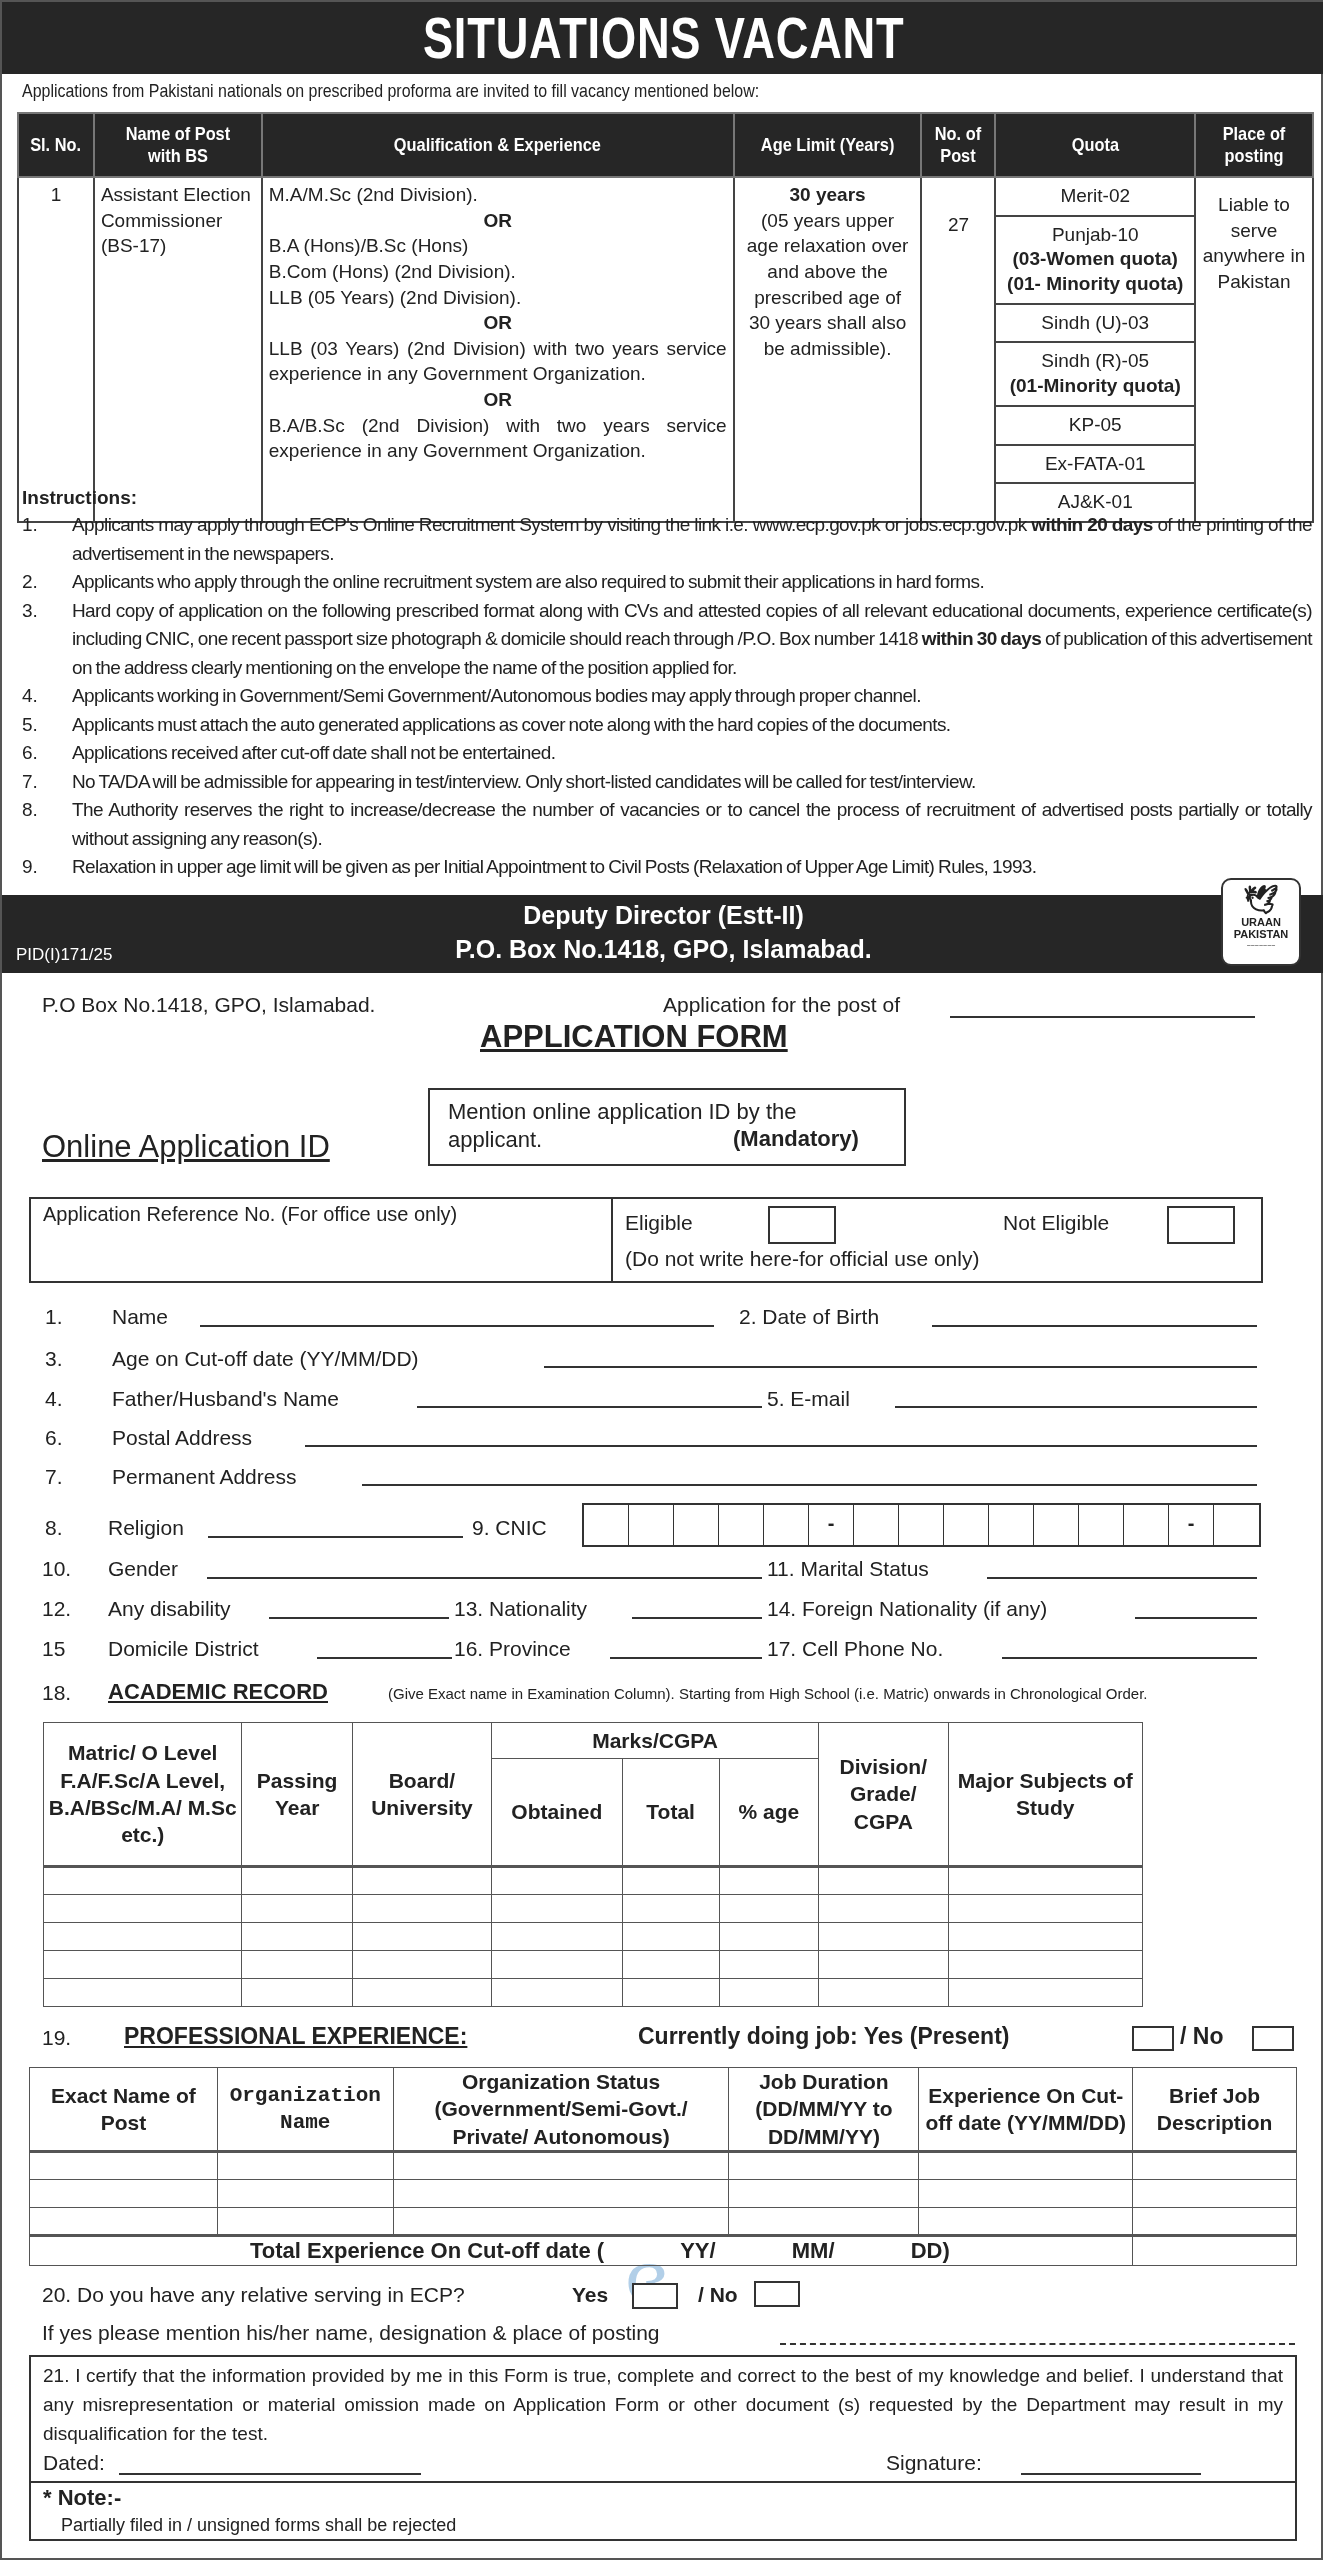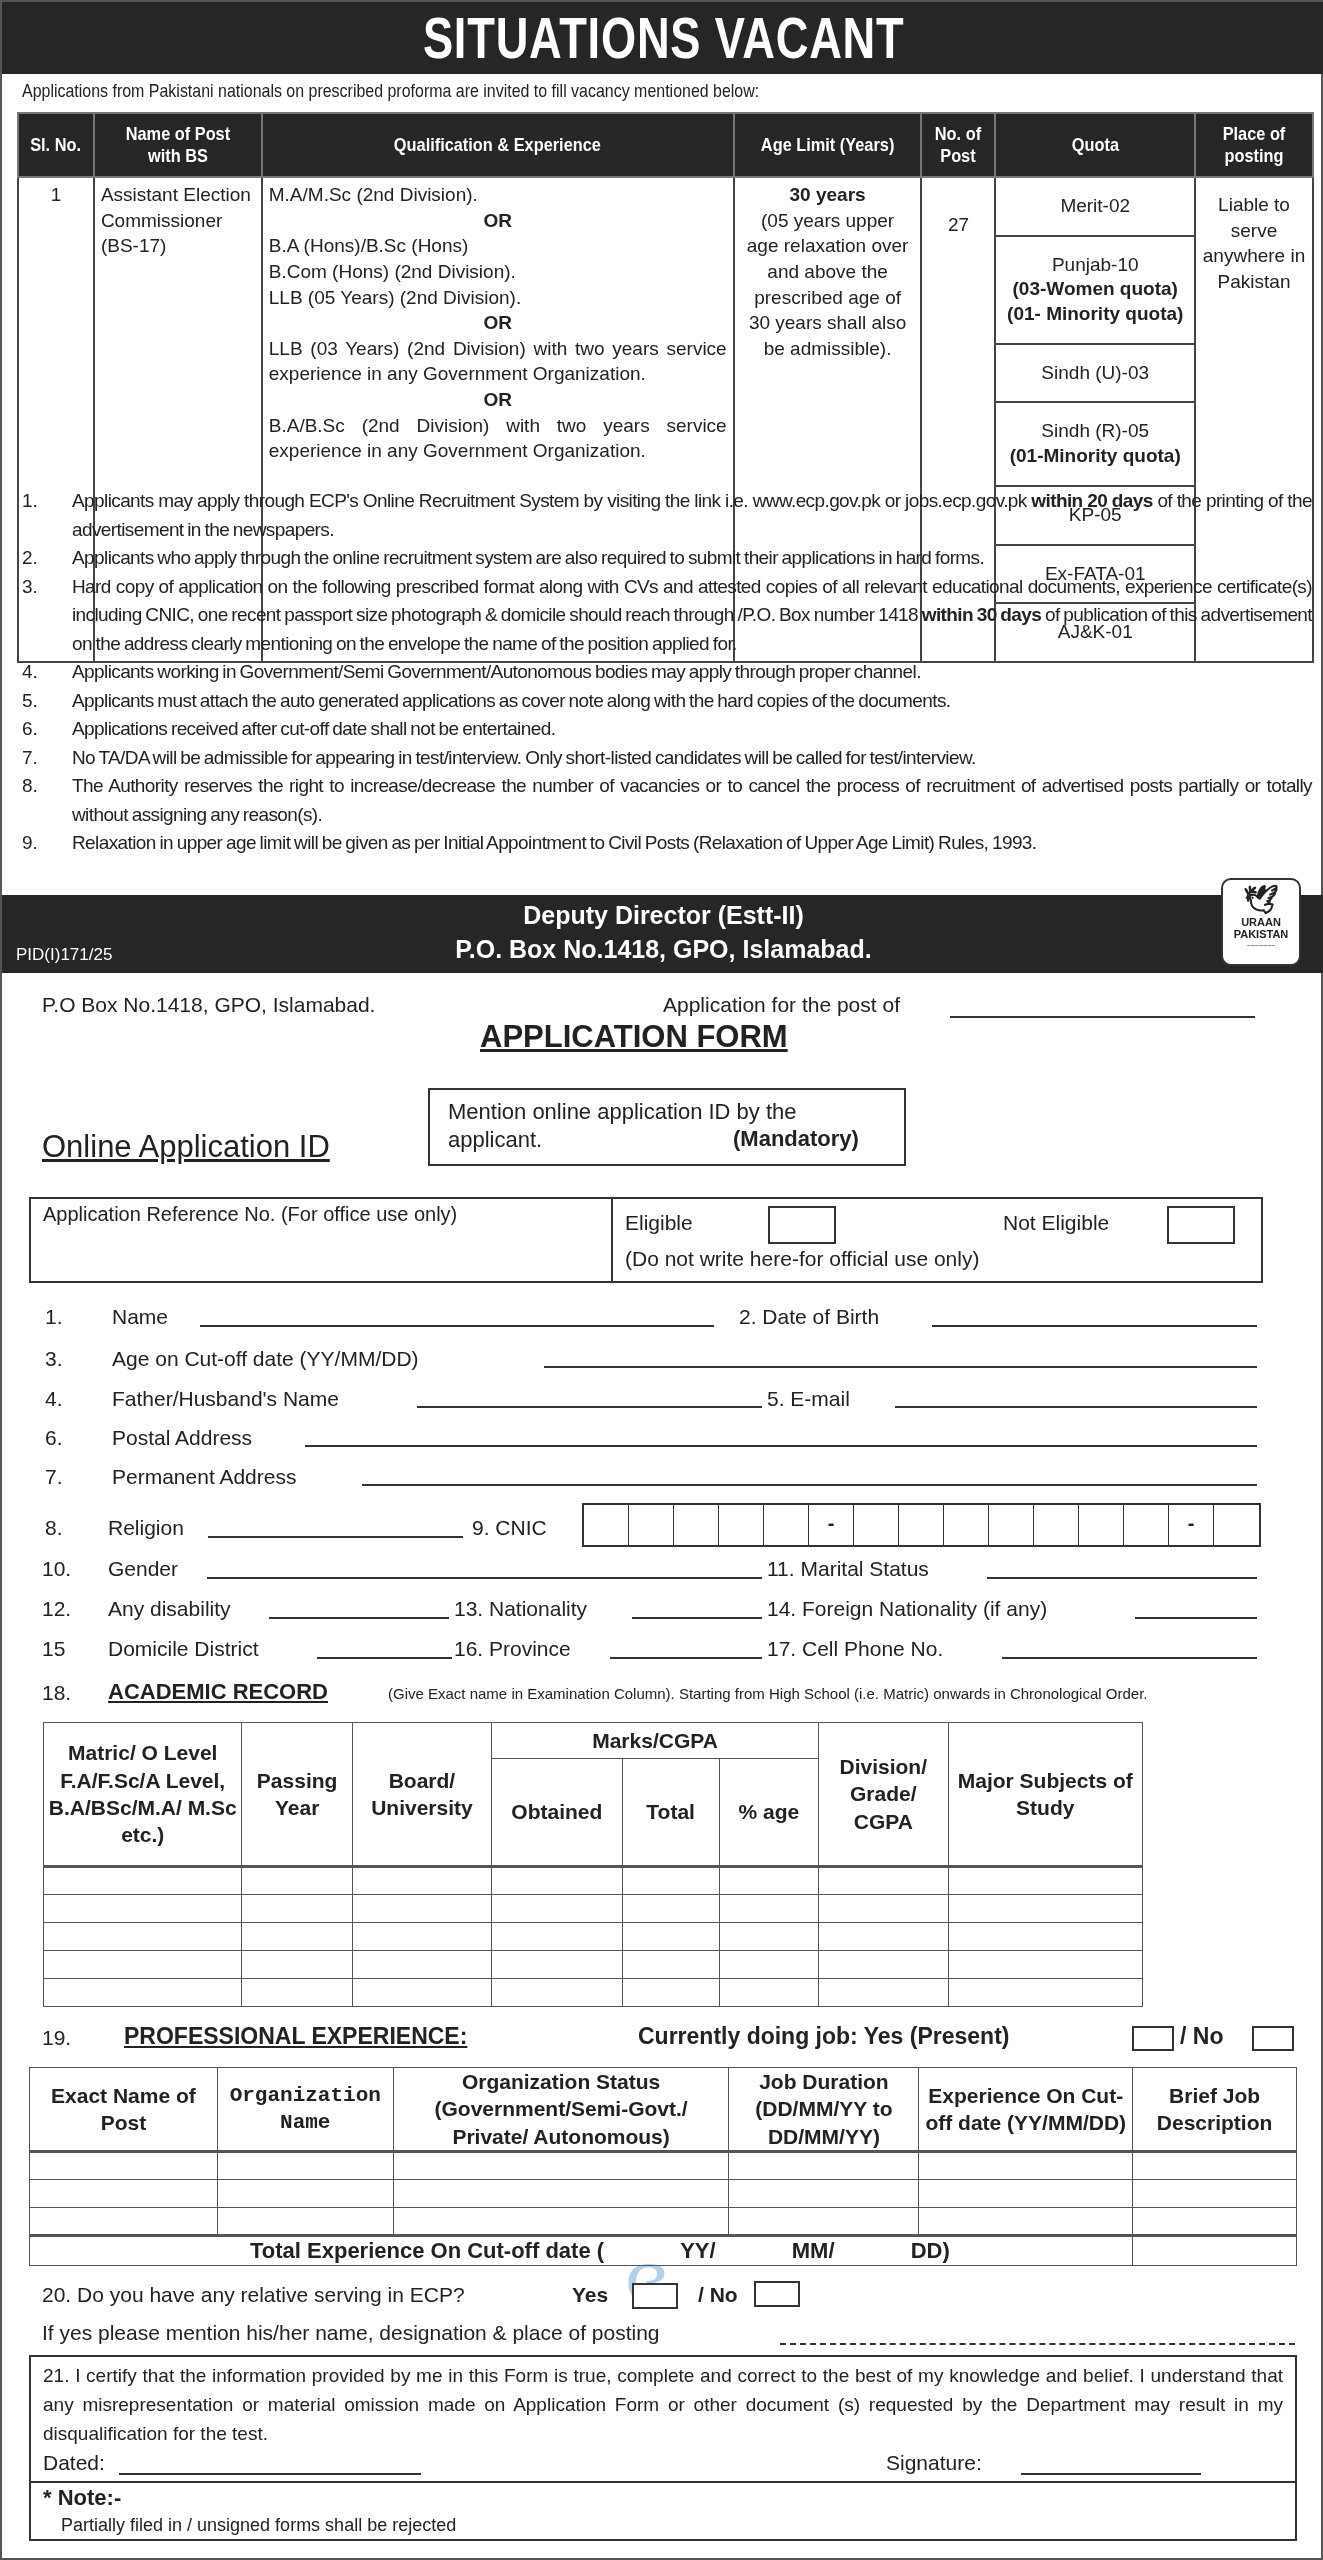--- a/index.html
+++ b/index.html
@@ -23,21 +23,21 @@
   
   table.vac { position: absolute; left: 15px; top: 110px; width: 1297px; border-collapse: collapse; font-size: 19px; }
   table.vac th { background: #262626; color: #fff; border: 2px solid #777; font-weight: bold; height: 64px; line-height: 1.15; padding: 0 4px; }
   table.vac td { border: 2px solid #444; vertical-align: top; padding: 4px 6px; line-height: 1.35; }
   .th-inner { display: inline-block; transform: scaleX(0.86); }
   .qual p { margin: 0; }
   .qual .or { text-align: center; font-weight: bold; }
   .qual .just { text-align: justify; }
   .age { text-align: center; border-radius: 27px; }
   .quota-cell { padding: 0 !important; }
-  .quota-item { border-bottom: 2px solid #444; text-align: center; padding: 16px 2px; line-height: 1.3; }
+  .quota-item { border-bottom: 2px solid #444; text-align: center; padding: 6px 2px; line-height: 1.3; }
   .quota-item:last-child { border-bottom: none; }
   .quota-item .b { font-weight: bold; display: block; }
 
   
   .instructions { position: absolute; left: 20px; top: 485px; width: 1290px; font-size: 19px; }
   .instructions h3 { font-size: 19px; font-weight: bold; margin-bottom: 2px; }
   .instructions ol { list-style: none; }
   .instructions li { display: flex; line-height: 28.5px; }
   .instructions .num { width: 50px; flex: none; }
   .instructions .txt { flex: 1; text-align: justify; letter-spacing: -0.6px; word-spacing: -1px; }
@@ -140,20 +140,21 @@
             <div class="quota-item"><span>KP-05</span></div>
             <div class="quota-item"><span>Ex-FATA-01</span></div>
             <div class="quota-item"><span>AJ&amp;K-01</span></div>
           </td>
         <td style="text-align:center;padding-top:14px">Liable to serve anywhere in Pakistan</td>
       </tr>
     </tbody>
   </table>
 
   <div class="instructions">
+    <h3>Instructions:</h3>
     <ol id="instr-list">
         <li>
           <span class="num">1.</span>
           <span class="txt"><span>Applicants may apply through ECP's Online Recruitment System by visiting the link i.e. www.ecp.gov.pk or jobs.ecp.gov.pk </span><b>within 20 days</b><span> of the printing of the advertisement in the newspapers.</span></span>
         </li>
         <li>
           <span class="num">2.</span>
           <span class="txt"><span>Applicants who apply through the online recruitment system are also required to submit their applications in hard forms.</span><b></b><span></span></span>
         </li>
         <li>

